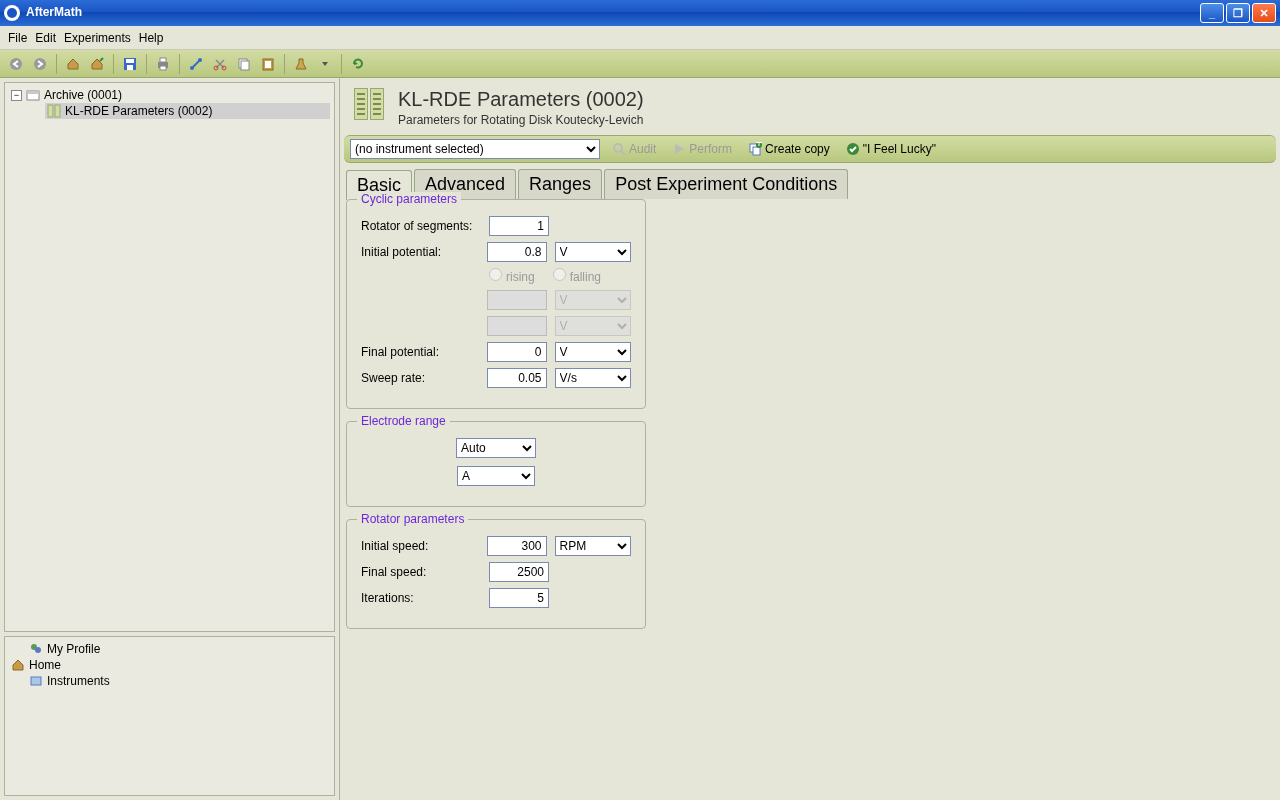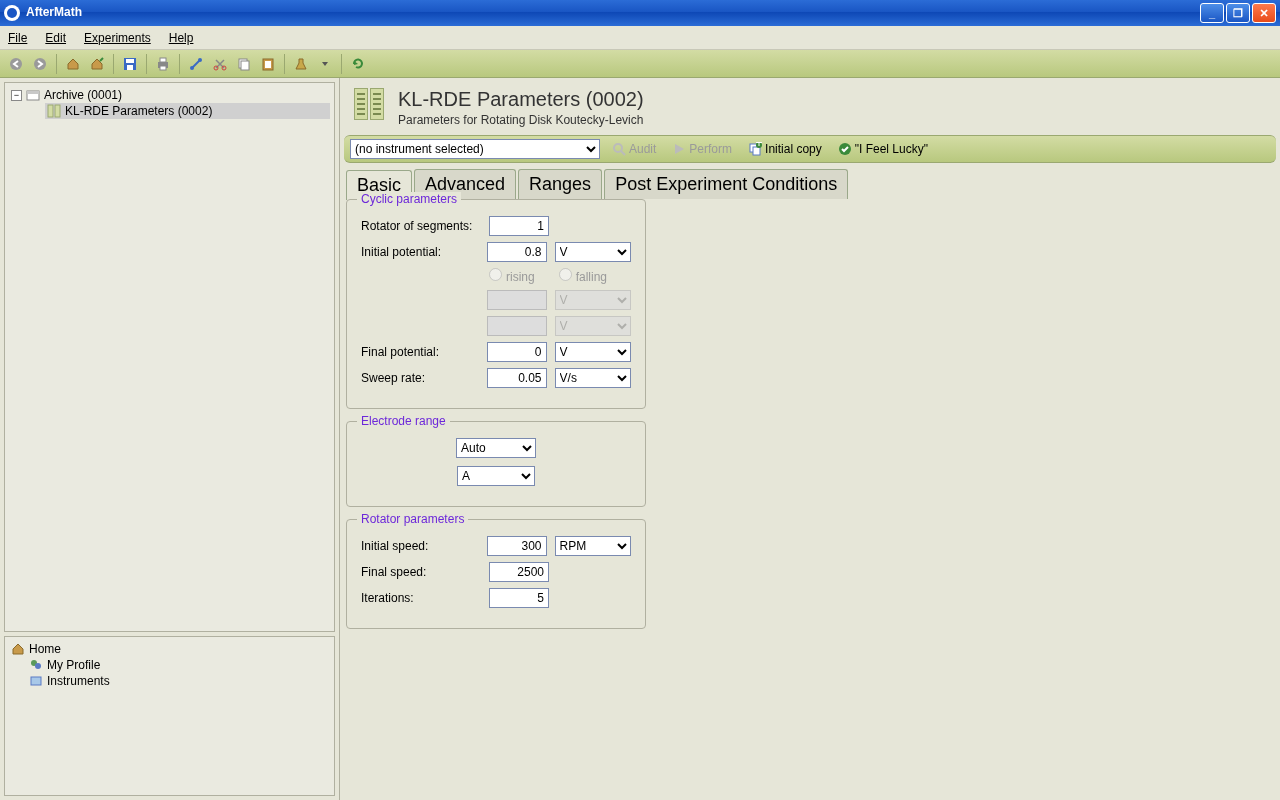--- a/index.html
+++ b/index.html
@@ -4,21 +4,21 @@
 <style>
 * { box-sizing: border-box; margin: 0; padding: 0; font-family: "Segoe UI", Tahoma, sans-serif; font-size: 12px; }
 html, body { width: 1280px; height: 800px; overflow: hidden; background: #e6e6d8; }
 .titlebar { height: 26px; background: linear-gradient(to bottom, #2b6cd6, #1a56c4 45%, #0d47b5 46%, #2b6cd6); display:flex; align-items:center; justify-content:space-between; padding:0 4px; color:#fff; }
 .titlebar .left { display:flex; align-items:flex-start; gap:6px; font-size:13px; font-weight:bold;}
 .titlebar .icon { width:16px; height:16px; background:#fff; border-radius:50%; display:inline-block; position:relative;}
 .titlebar .icon::after{content:''; position:absolute; left:3px; top:3px; width:10px; height:10px; background:#1a56c4; border-radius:50%;}
 .winbtns { display:flex; gap:2px;}
 .winbtn { width:24px; height:20px; border:1px solid #fff; background:linear-gradient(to bottom,#4d8ee8,#1a56c4); border-radius:3px; display:flex; align-items:center; justify-content:center; color:#fff; font-weight:bold; font-size:11px; cursor:pointer;}
 .winbtn.close { background:linear-gradient(to bottom,#ff7a4d,#e84b1a);}
-.menubar { height:24px; background:#e6e6d8; display:flex; align-items:center; padding:0 8px; gap:18px; border-bottom:1px solid #c8c8b8;text-decoration:underline;}
+.menubar { height:24px; background:#e6e6d8; display:flex; align-items:center; padding:0 8px; gap:8px; border-bottom:1px solid #c8c8b8;}
 .menubar span { cursor:pointer; }
 .toolbar { height:28px; background:linear-gradient(to bottom,#d3dca4,#b8c87e); display:flex; align-items:center; padding:0 6px; gap:4px; border-bottom:1px solid #9aa870;}
 .tbtn { width:20px; height:20px; display:flex; align-items:center; justify-content:center; cursor:pointer; border-radius:2px; }
 .tsep { width:1px; height:20px; background:#9aa870; margin:0 2px;}
 .body { display:flex; height:calc(800px - 26px - 24px - 28px); }
 .leftpane { width:340px; display:flex; flex-direction:column; border-right:1px solid #b0b0a0; background:#e6e6d8; padding:4px;}
 .tree-top { flex:1; background:#eaeae0; border:1px solid #b0b0a0; padding:4px; overflow:auto;}
 .tree-bottom { height:160px; background:#eaeae0; border:1px solid #b0b0a0; padding:4px; margin-top:4px;}
 .tree-node { display:flex; align-items:center; gap:4px; padding:1px 2px; white-space:nowrap;}
 .tree-node.selected { background:#d0d0d0; }
@@ -44,21 +44,21 @@
 .tabcontent { margin:0 6px 6px 6px; border:1px solid #9aa88a; padding:10px; background:#e6e6d8;}
 .fieldset { border:1px solid #b0b0a0; border-radius:4px; padding:10px 14px 14px 14px; margin-bottom:12px; position:relative; width:300px;}
 .fieldset .legend { position:absolute; top:-8px; left:10px; background:#e6e6d8; padding:0 4px; color:#6d28d9; font-size:12px;}
 .row { display:flex; align-items:center; margin:6px 0; gap:8px;}
 .row label { width:120px; font-size:12px;}
 .ninput { width:60px; height:20px; border:1px solid #7a8ab0; text-align:right; padding:0 4px; font-size:12px; background:#fff;}
 .ninput.disabled { background:#ddd; border-color:#bbb;}
 .uselect { width:78px; height:20px; border:1px solid #7a8ab0; font-size:12px; background:#fff;}
 .uselect.disabled { background:#ddd; color:#999; border-color:#bbb;}
 .uselect.wide { width:140px;}
-.radiogrp { display:flex; gap:24px; margin-left:128px; color:#9a9a9a;}
+.radiogrp { display:flex; gap:18px; margin-left:128px; color:#9a9a9a;}
 .radiogrp input { margin-right:4px;}
 svg { display:block; }
 </style>
 </head>
 <body>
 
 <div class="titlebar">
   <div class="left">
     <span class="icon"></span>
     <span>AfterMath</span>
@@ -183,36 +183,36 @@
         <span class="ticon">
             <svg width="14" height="14">
               <rect x="1" y="1" width="5" height="12" fill="#d3dca4" stroke="#9aa870"></rect>
               <rect x="8" y="1" width="5" height="12" fill="#d3dca4" stroke="#9aa870"></rect>
             </svg>
           </span>
         <span>KL-RDE Parameters (0002)</span>
       </div>
     </div>
     <div class="tree-bottom">
-      <div class="tree-node">
-        <span class="ticon">
-            <svg width="14" height="14">
-              <path d="M2 7 L7 2 L12 7 V12 H2 Z" fill="#c89a4a" stroke="#8a6a2a"></path>
-            </svg>
-          </span>
-        <span>Home</span>
-      </div>
       <div class="tree-node indent1">
         <span class="ticon">
             <svg width="14" height="14">
               <circle cx="5" cy="5" r="3" fill="#5a9a5a"></circle>
               <circle cx="9" cy="8" r="3" fill="#5a7ac4"></circle>
             </svg>
           </span>
         <span>My Profile</span>
+      </div>
+      <div class="tree-node">
+        <span class="ticon">
+            <svg width="14" height="14">
+              <path d="M2 7 L7 2 L12 7 V12 H2 Z" fill="#c89a4a" stroke="#8a6a2a"></path>
+            </svg>
+          </span>
+        <span>Home</span>
       </div>
       <div class="tree-node indent1">
         <span class="ticon">
             <svg width="14" height="14">
               <rect x="2" y="3" width="10" height="8" fill="#a8c8e8" stroke="#5a7ac4"></rect>
             </svg>
           </span>
         <span>Instruments</span>
       </div>
     </div>
@@ -253,21 +253,21 @@
       </div>
       <div class="abtn">
         <span class="aicon">
             <svg width="14" height="14">
               <rect x="2" y="2" width="7" height="8" fill="#fff" stroke="#5a7ac4"></rect>
               <rect x="5" y="5" width="7" height="8" fill="#fff" stroke="#5a7ac4"></rect>
               <circle cx="11" cy="3" r="3" fill="#3a8a3a"></circle>
               <text x="11" y="5" text-anchor="middle" fill="#fff" font-size="6">+</text>
             </svg>
           </span>
-        <span>Initial copy</span>
+        <span>Create copy</span>
       </div>
       <div class="abtn">
         <span class="aicon">
             <svg width="14" height="14">
               <circle cx="7" cy="7" r="6" fill="#3a8a3a"></circle>
               <path d="M4 7 L6 9 L10 5" stroke="#fff" stroke-width="2" fill="none"></path>
             </svg>
           </span>
         <span>"I Feel Lucky"</span>
       </div>

